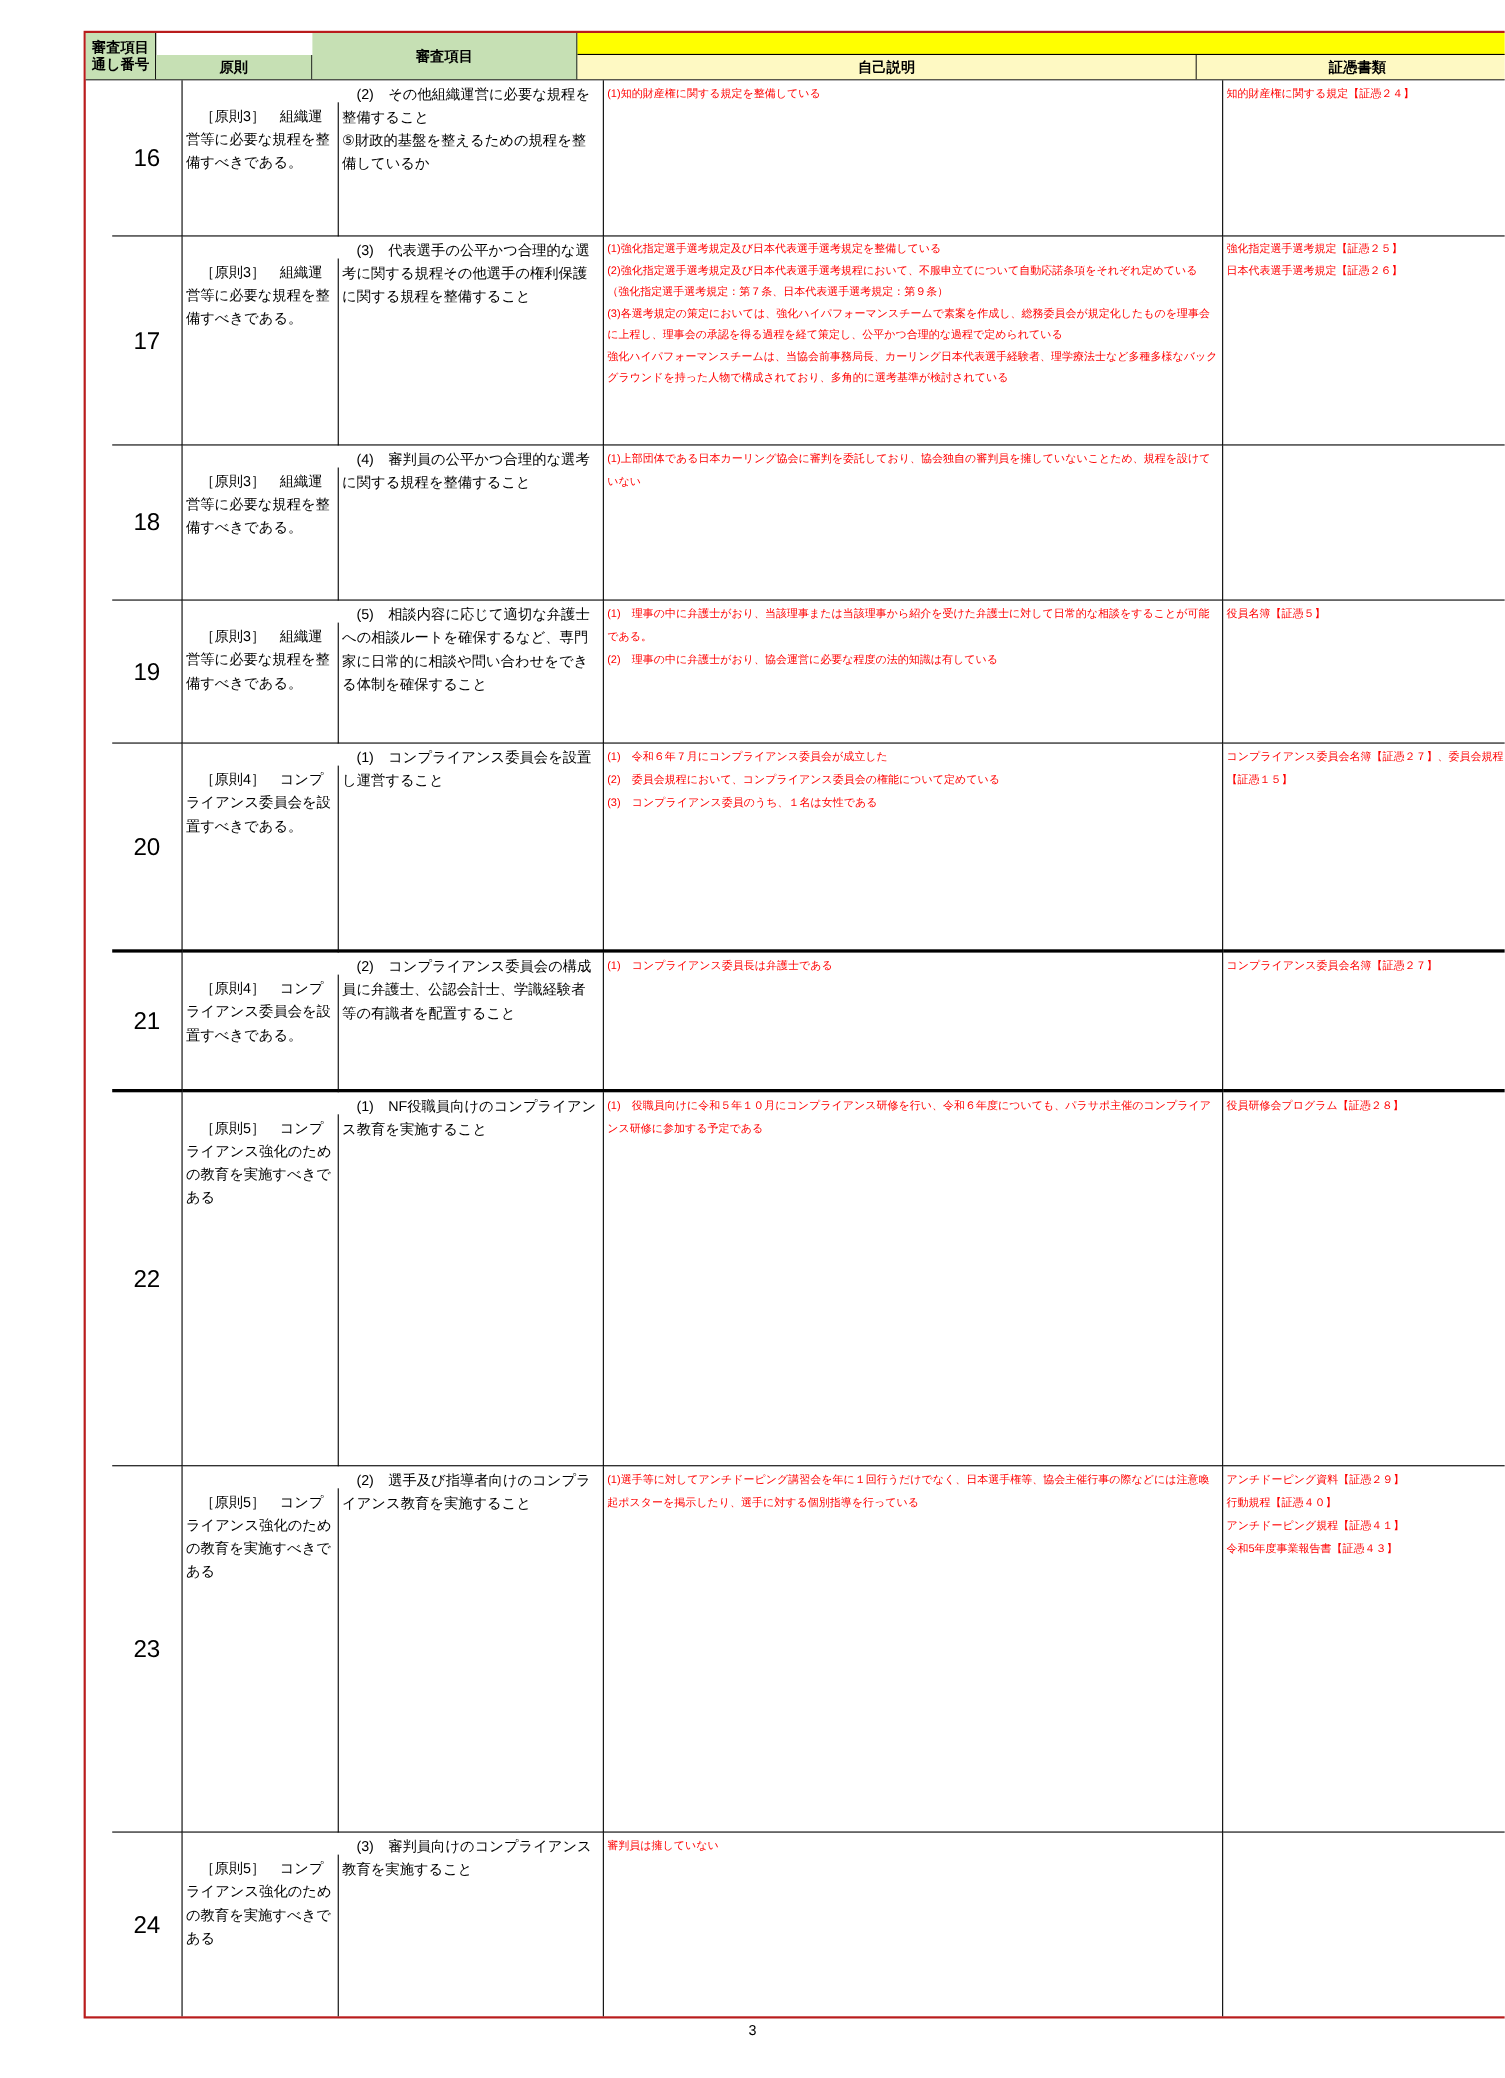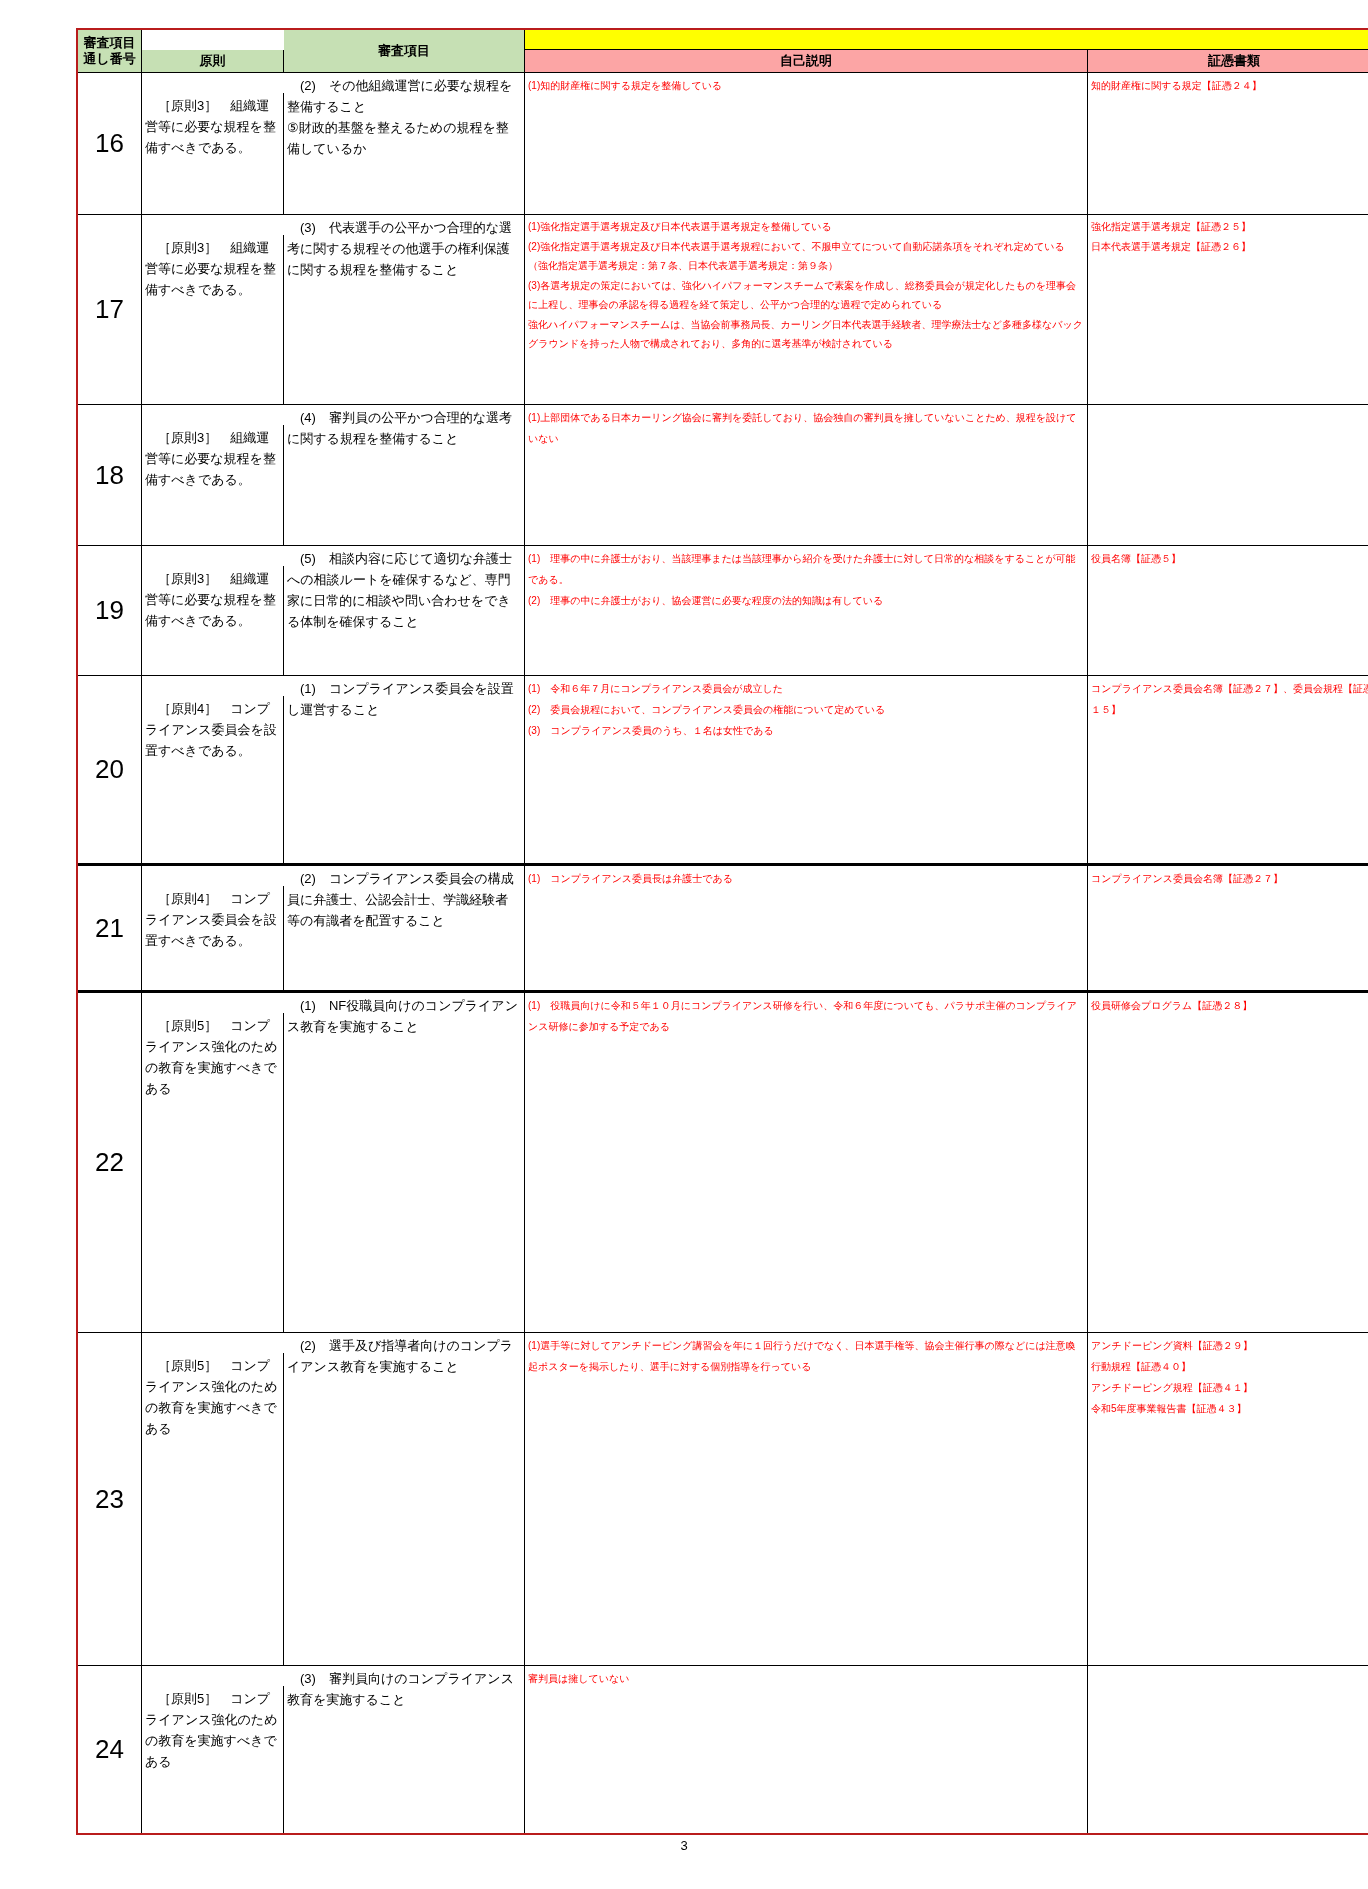--- a/index.html
+++ b/index.html
@@ -19,36 +19,36 @@
   .th{
     box-sizing:border-box;border-right:1px solid #000;background:#c6e0b4;
     font-weight:bold;font-size:13px;line-height:16px;
     display:flex;align-items:center;justify-content:center;
     text-align:center;white-space:pre-wrap;
   }
   .head-right{display:flex;flex-direction:column;flex:1;box-sizing:border-box;}
   .band-top{height:20px;background:#ffff00;border-bottom:1px solid #000;box-sizing:border-box;}
   .band-bottom{display:flex;flex:1;}
   .yh{
-    background:#fca5a5;font-weight:bold;font-size:13px;
+    background:#fef9c3;font-weight:bold;font-size:13px;
     display:flex;align-items:center;justify-content:center;box-sizing:border-box;
   }
   .yh.c4h{width:563px;border-right:1px solid #000;}
   .yh.c5h{flex:1;}
   .tr{display:flex;box-sizing:border-box;}
   .td{
     box-sizing:border-box;border-right:1px solid #000;border-bottom:1px solid #000;
     padding:2px 3px;overflow:hidden;white-space:pre-wrap;word-break:break-all;
   }
   .c1{width:64px;}
   .c2{width:142px;margin-top:20px;}
   .c3{width:241px;}
   .c4{width:563px;}
   .c5{flex:1;border-right:none;}
-  .num{display:flex;align-items:center;justify-content:center;font-size:26px;padding:16px;}
+  .num{display:flex;align-items:center;justify-content:center;font-size:22px;padding:16px;margin-left:24px;}
   .blk{font-size:13px;line-height:21px;color:#000000;}
   .red{font-size:10px;line-height:21px;color:#ff0000;}
   .r16{height:142px;}
   .r17{height:190px;}
   .r17 .red{line-height:19.5px;}
   .r18{height:141px;}
   .r19{height:130px;}
   .r20{height:190px;}
   .r21{height:127px;}
   .r22{height:340px;}

